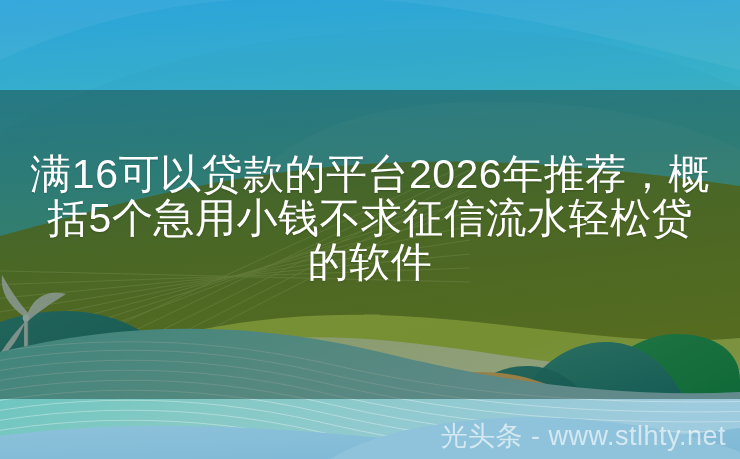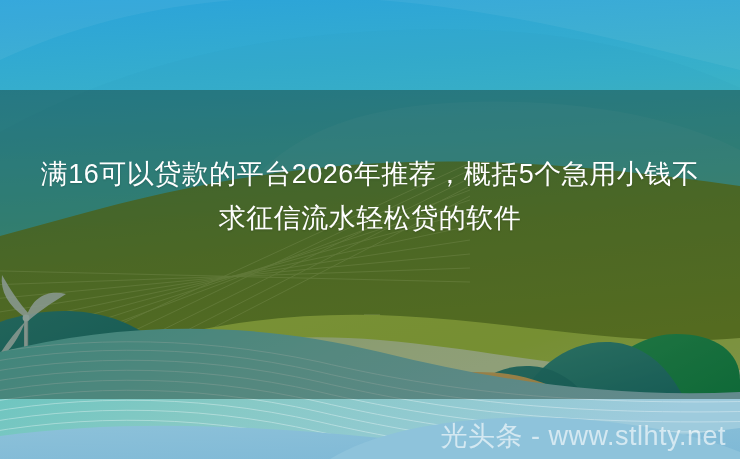--- a/index.html
+++ b/index.html
@@ -40,21 +40,21 @@
   }
 
   
   #headline {
     position: absolute;
     left: 30px;
     top: 152px;
     width: 680px;
     text-align: center;
     color: #ffffff;
-    font-size: 27px;
+    font-size: 41px;
     line-height: 44px;
     letter-spacing: 0.5px;
     font-weight: 400;
     text-shadow: 0 1px 2px rgba(0,0,0,0.18);
     white-space: pre-wrap;
   }
 
   
   #watermark {
     position: absolute;

